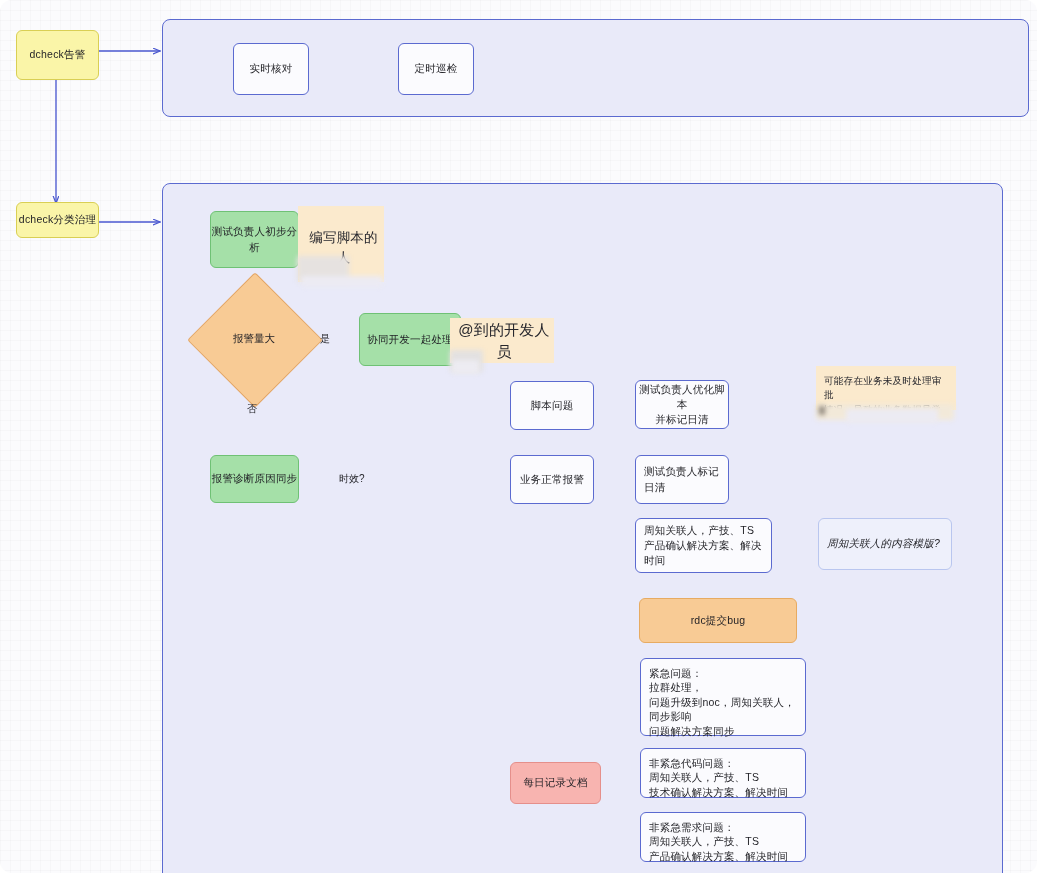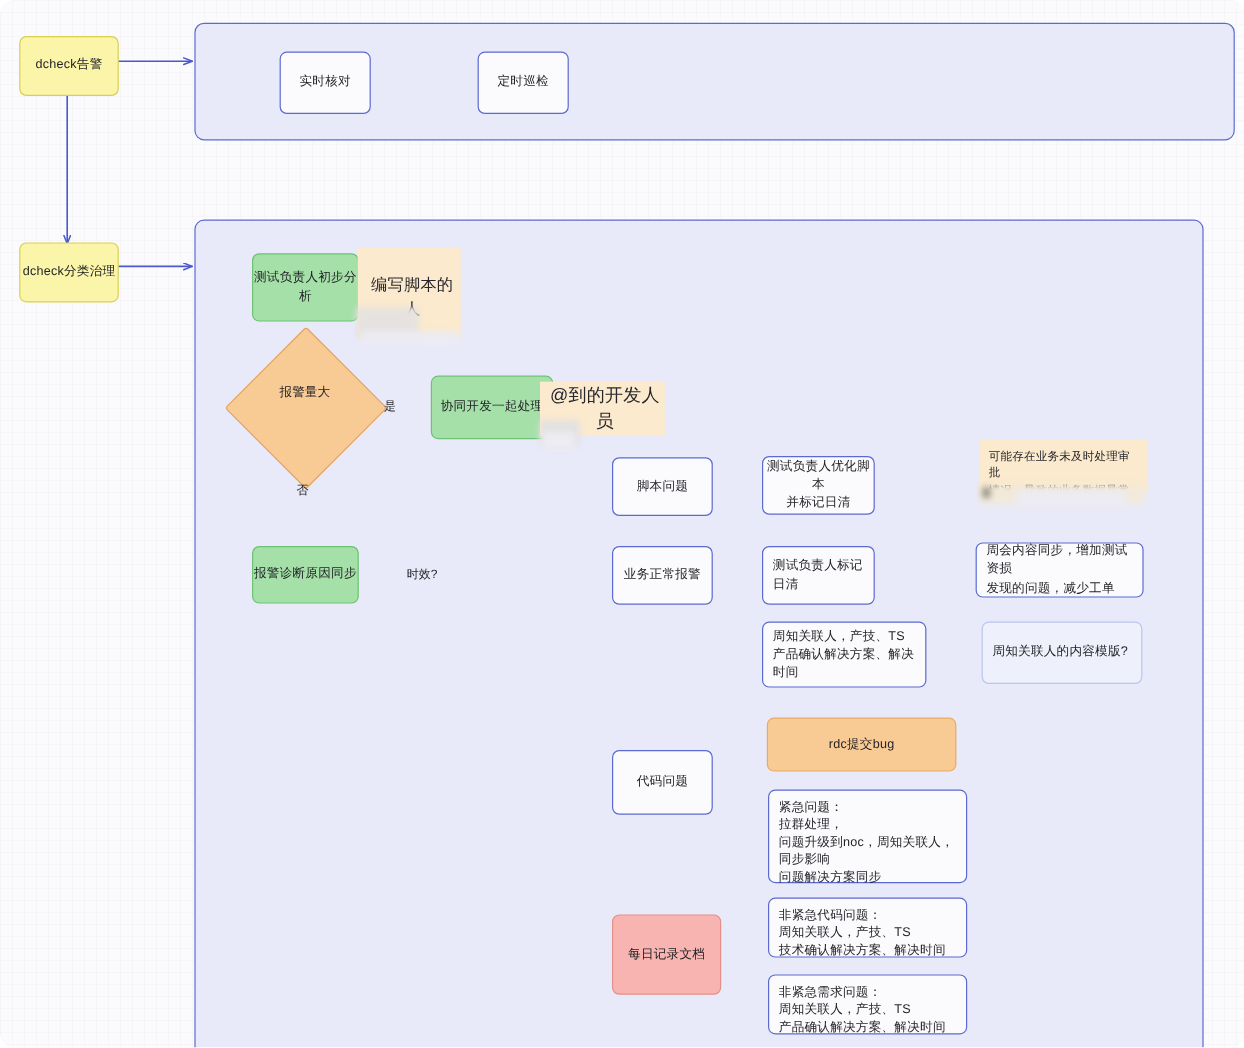--- a/index.html
+++ b/index.html
@@ -74,20 +74,21 @@
     background: #f8b4b0;
     border: 1.3px solid #e58f8b;
   }
   .n-white-plain {
     background: #fbfbfe;
     border: 1.3px solid #5b6ad0;
   }
   .n-lightblue {
     background: #eef0fb;
     border: 1.6px solid #b9c6ef;
+    font-style: italic;
   }
   .n-sticky {
     background: #fbeacd;
     border: none;
     border-radius: 0;
     color: #26262c;
   }
   .n-sticky-sm { font-size: 9.6px; }
   
   .diamond {
@@ -186,21 +187,21 @@
       <path d="M772,545 L812,545" marker-end="url(#ah)"></path>
     </g>
   </svg>
 
   <div class="group" style="left:162px; top:19px; width:867px; height:98px;"></div>
   <div class="group" style="left:162px; top:183px; width:841px; height:698px;"></div>
 
   <div class="node n-yellow" style="left:16px; top:30px; width:83px; height:50px;">
     <span>dcheck告警</span>
   </div>
-  <div class="node n-yellow" style="left:16px; top:202px; width:83px; height:50px;">
+  <div class="node n-yellow" style="left:16px; top:202px; width:83px; height:36px;">
     <span>dcheck分类治理</span>
   </div>
 
   <div class="node n-white-plain" style="left:233px; top:43px; width:76px; height:52px;">
     <span>实时核对</span>
   </div>
   <div class="node n-white-plain" style="left:398px; top:43px; width:76px; height:52px;">
     <span>定时巡检</span>
   </div>
 
@@ -208,21 +209,21 @@
     <span>测试负责人初步分析</span>
   </div>
 
   <div class="node n-sticky" style="left:298px; top:206px; width:86px; height:76px; font-size:13.5px; justify-content:flex-start; padding-left:5px; align-items:flex-start; padding-top:22px;">
     <span>编写脚本的人</span>
   </div>
   <div class="redact" style="left:297px; top:256px; width:52px; height:26px; background:#e6e2e0;"></div>
   <div class="redact" style="left:301px; top:276px; width:82px; height:11px; background:#ecebf3;"></div>
 
   <div class="diamond" style="left:207px; top:292px;"></div>
-  <div class="diamond-label" style="left:207px; top:280px; width:94px; height:94px;">报警量大</div>
+  <div class="diamond-label" style="left:207px; top:292px; width:94px; height:94px;">报警量大</div>
 
   <div class="node n-green" style="left:359px; top:313px; width:102px; height:53px;">
     <span>协同开发一起处理</span>
   </div>
 
   <div class="node n-sticky" style="left:450px; top:318px; width:104px; height:45px; font-size:15px; justify-content:flex-start; padding-left:4px;">
     <span>@到的开发人员</span>
   </div>
   <div class="redact" style="left:450px; top:350px; width:33px; height:22px; background:#e3e1e1;"></div>
   <div class="redact" style="left:452px; top:360px; width:27px; height:14px; background:#edecf2;"></div>
@@ -230,24 +231,21 @@
   <div class="node n-green" style="left:210px; top:455px; width:89px; height:48px;">
     <span>报警诊断原因同步</span>
   </div>
 
   <div class="node n-white-plain" style="left:510px; top:381px; width:84px; height:49px;">
     <span>脚本问题</span>
   </div>
   <div class="node n-white-plain" style="left:510px; top:455px; width:84px; height:49px;">
     <span>业务正常报警</span>
   </div>
-  <div class="node n-white-plain" style="left:510px; top:625px; width:84px; height:54px;">
-    <span>代码问题</span>
-  </div>
-  <div class="node n-pink" style="left:510px; top:762px; width:91px; height:67px;">
+  <div class="node n-pink" style="left:510px; top:762px; width:91px; height:42px;">
     <span>每日记录文档</span>
   </div>
 
   <div class="node n-white-plain multiline" style="left:635px; top:380px; width:94px; height:49px;">
     <span>测试负责人优化脚本
 并标记日清</span>
   </div>
   <div class="node n-white-plain left-text" style="left:635px; top:455px; width:94px; height:49px;">
     <span>测试负责人标记日清</span>
   </div>
@@ -268,24 +266,20 @@
     <span>非紧急代码问题：
 周知关联人，产技、TS
 技术确认解决方案、解决时间</span>
   </div>
   <div class="node n-white-plain left-text multiline" style="left:640px; top:812px; width:166px; height:50px; align-items:flex-start; padding-top:7px; line-height:1.38;">
     <span>非紧急需求问题：
 周知关联人，产技、TS
 产品确认解决方案、解决时间</span>
   </div>
 
-  <div class="node n-white-plain left-text multiline" style="left:813px; top:452px; width:140px; height:46px;">
-    <span>周会内容同步，增加测试资损
-发现的问题，减少工单</span>
-  </div>
   <div class="node n-lightblue left-text" style="left:818px; top:518px; width:134px; height:52px;">
     <span>周知关联人的内容模版?</span>
   </div>
 
   <div class="node n-sticky n-sticky-sm left-text multiline" style="left:816px; top:366px; width:140px; height:44px; align-items:flex-start; padding-top:8px; line-height:1.5;">
     <span>可能存在业务未及时处理审批
 情况，导致的业务数据异常</span>
   </div>
   <div class="redact" style="left:816px; top:404px; width:138px; height:16px; background:#f2e9d9;"></div>
   <div class="redact" style="left:819px; top:406px; width:6px; height:9px; background:#8b8378;"></div>

